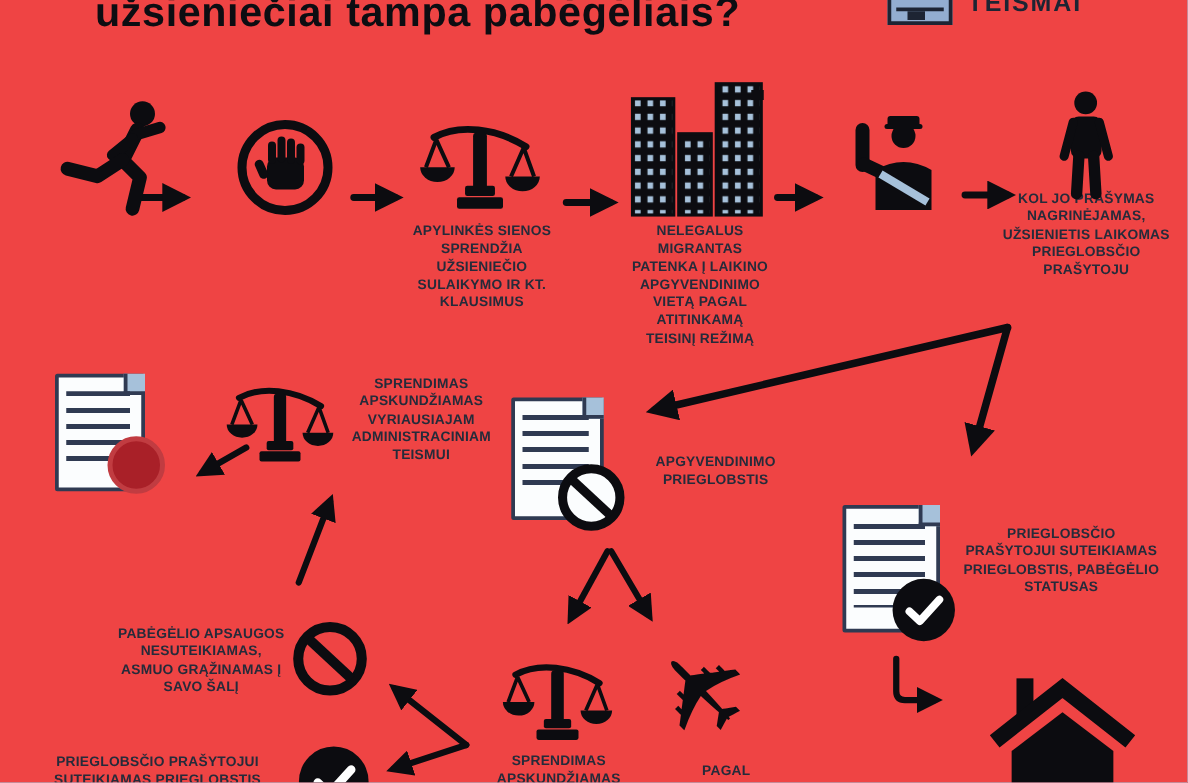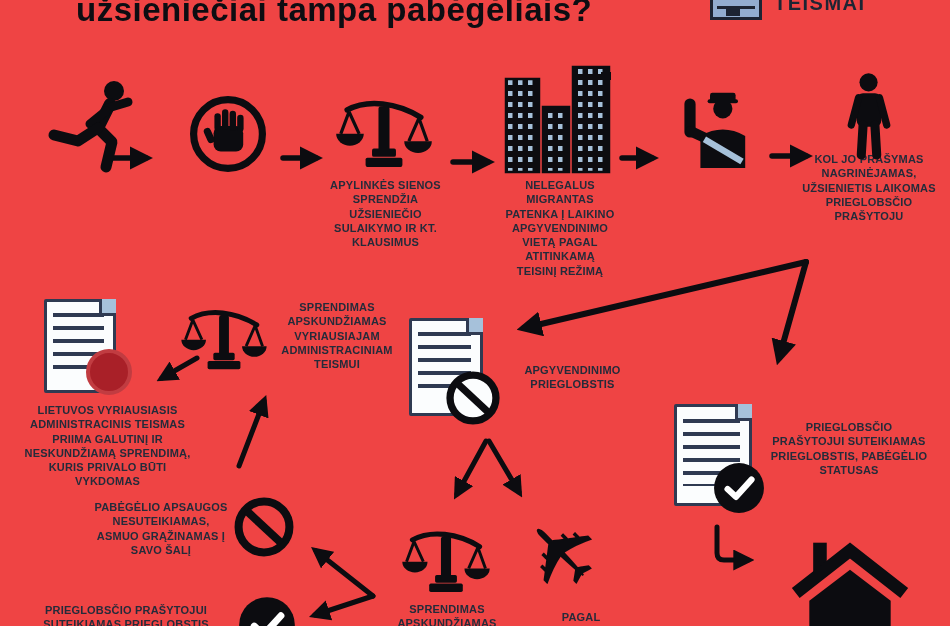--- a/index.html
+++ b/index.html
@@ -156,25 +156,20 @@
 NAGRINĖJAMAS,
 UŽSIENIETIS LAIKOMAS
 PRIEGLOBSČIO
 PRAŠYTOJU</div>
 
   <div class="doc z2" style="left:44px;top:299px;width:66px;height:88px">
     <div class="fold"></div>
     <div class="doc-lines"></div>
   </div>
   <div class="seal z2" style="left:86px;top:349px;width:38px;height:38px"></div>
-  <div class="lbl" style="left:15px;top:403px;width:185px">LIETUVOS VYRIAUSIASIS
-ADMINISTRACINIS TEISMAS
-PRIIMA GALUTINĮ IR
-NESKUNDŽIAMĄ SPRENDIMĄ,
-KURIS PRIVALO BŪTI VYKDOMAS</div>
 
   <svg class="icon z2" style="left:183px;top:296px" width="82" height="84" viewBox="0 0 100 100">
     <g class="stroke">
       <path d="M10 26 C32 14 64 18 90 34" stroke-width="6" stroke-linecap="round"></path>
       <path d="M12 28 L3 52 M12 28 L23 52" stroke-width="3.5"></path>
       <path d="M88 35 L77 60 M88 35 L97 60" stroke-width="3.5"></path>
     </g>
     <g class="ink">
       <path d="M-2 52 A14 12 0 0 0 28 52 Z"></path>
       <path d="M72 60 A14 12 0 0 0 102 60 Z"></path>

